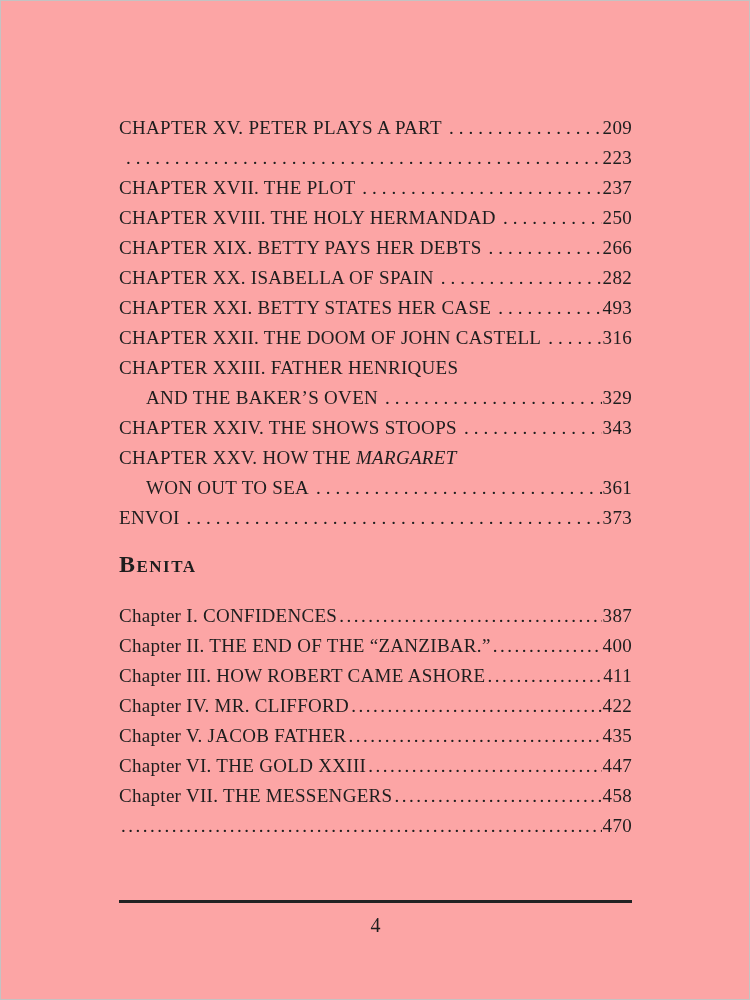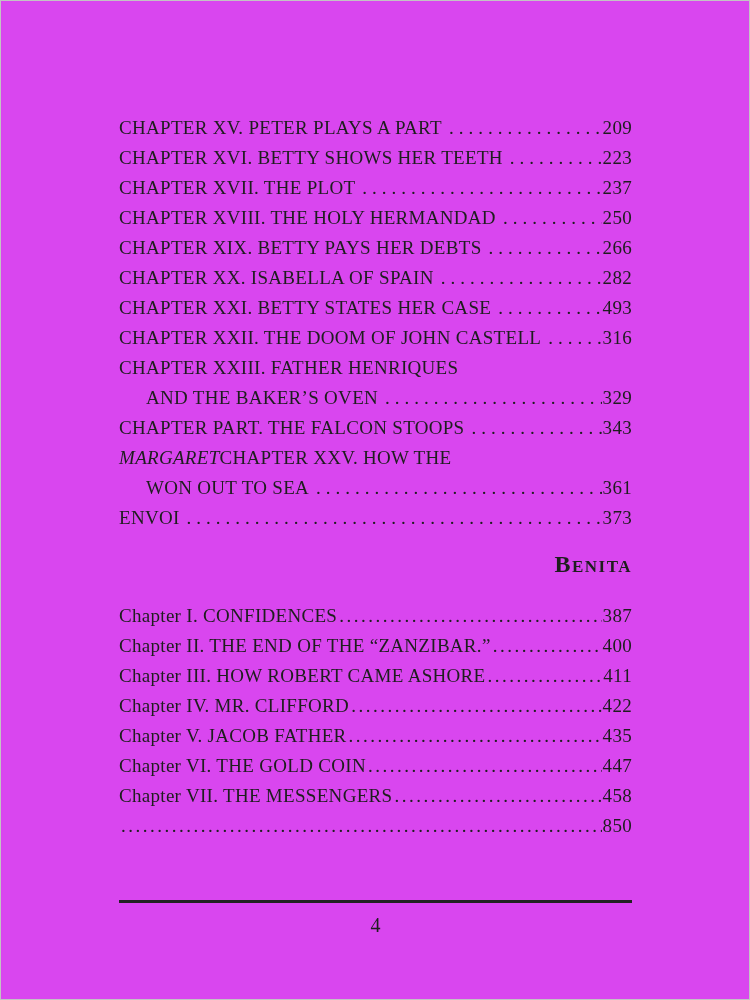--- a/index.html
+++ b/index.html
@@ -8,21 +8,21 @@
     background: #ffffff;
     font-family: "Liberation Serif", "DejaVu Serif", serif;
     color: #1e1e1e;
     overflow: hidden;
   }
   .page {
     position: relative;
     width: 750px;
     height: 1000px;
     border: 1px solid #c3c3c3;
-    background: #d946ef;
+    background: #fca5a5;
     padding: 112px 117px 0 118px;
   }
   .toc-entry { }
   .entry-line {
     display: flex;
     align-items: baseline;
     line-height: 30px;
     font-size: 19px;
     letter-spacing: 0.3px;
   }
@@ -38,21 +38,21 @@
     min-width: 12px;
   }
   .leader::after {
     content: "................................................................................";
     letter-spacing: 5px;
   }
   .toc2 .leader { margin-left: 2px; }
   .toc2 .leader::after { letter-spacing: 2.5px; }
   .entry-page { white-space: nowrap; }
   .book-title {
-    text-align: right;
+    text-align: left;
     font-variant: small-caps;
     font-weight: 600;
     font-size: 24px;
     letter-spacing: 1.5px;
     line-height: 34px;
     margin-top: 14px;
     margin-bottom: 20px;
   }
   .footer {
     position: absolute;
@@ -80,21 +80,20 @@
   <div class="toc toc1">
       <div class="toc-entry">
         <div class="entry-line">
           <span class="entry-text">CHAPTER XV. PETER PLAYS A PART</span>
           <span class="leader"></span>
           <span class="entry-page">209</span>
         </div>
       </div>
       <div class="toc-entry">
         <div class="entry-line">
-          <span class="entry-text">CHAPTER XVI. BETTY SHOWS HER TEETH</span>
           <span class="leader"></span>
           <span class="entry-page">223</span>
         </div>
       </div>
       <div class="toc-entry">
         <div class="entry-line">
           <span class="entry-text">CHAPTER XVII. THE PLOT</span>
           <span class="leader"></span>
           <span class="entry-page">237</span>
         </div>
@@ -139,29 +138,29 @@
           <span class="entry-text">CHAPTER XXIII. FATHER HENRIQUES</span>
         </div>
         <div class="entry-line indent">
           <span class="entry-text">AND THE BAKER’S OVEN</span>
           <span class="leader"></span>
           <span class="entry-page">329</span>
         </div>
       </div>
       <div class="toc-entry">
         <div class="entry-line">
-          <span class="entry-text">CHAPTER PART. THE FALCON STOOPS</span>
+          <span class="entry-text">CHAPTER XXIV. THE SHOWS STOOPS</span>
           <span class="leader"></span>
           <span class="entry-page">343</span>
         </div>
       </div>
       <div class="toc-entry">
         <div class="entry-line">
+          <span class="entry-text">CHAPTER XXV. HOW THE </span>
           <span class="entry-text italic">MARGARET</span>
-          <span class="entry-text">CHAPTER XXV. HOW THE </span>
         </div>
         <div class="entry-line indent">
           <span class="entry-text">WON OUT TO SEA</span>
           <span class="leader"></span>
           <span class="entry-page">361</span>
         </div>
       </div>
       <div class="toc-entry">
         <div class="entry-line">
           <span class="entry-text">ENVOI</span>
@@ -204,36 +203,36 @@
       </div>
       <div class="toc-entry">
         <div class="entry-line">
           <span class="entry-text">Chapter V. JACOB FATHER</span>
           <span class="leader"></span>
           <span class="entry-page">435</span>
         </div>
       </div>
       <div class="toc-entry">
         <div class="entry-line">
-          <span class="entry-text">Chapter VI. THE GOLD COIN</span>
+          <span class="entry-text">Chapter VI. THE GOLD XXIII</span>
           <span class="leader"></span>
           <span class="entry-page">447</span>
         </div>
       </div>
       <div class="toc-entry">
         <div class="entry-line">
           <span class="entry-text">Chapter VII. THE MESSENGERS</span>
           <span class="leader"></span>
           <span class="entry-page">458</span>
         </div>
       </div>
       <div class="toc-entry">
         <div class="entry-line">
           <span class="leader"></span>
-          <span class="entry-page">850</span>
+          <span class="entry-page">470</span>
         </div>
       </div>
     </div>
 
   <div class="footer">
     <div class="rule"></div>
     <div class="page-number">4</div>
   </div>
 
 </div>

